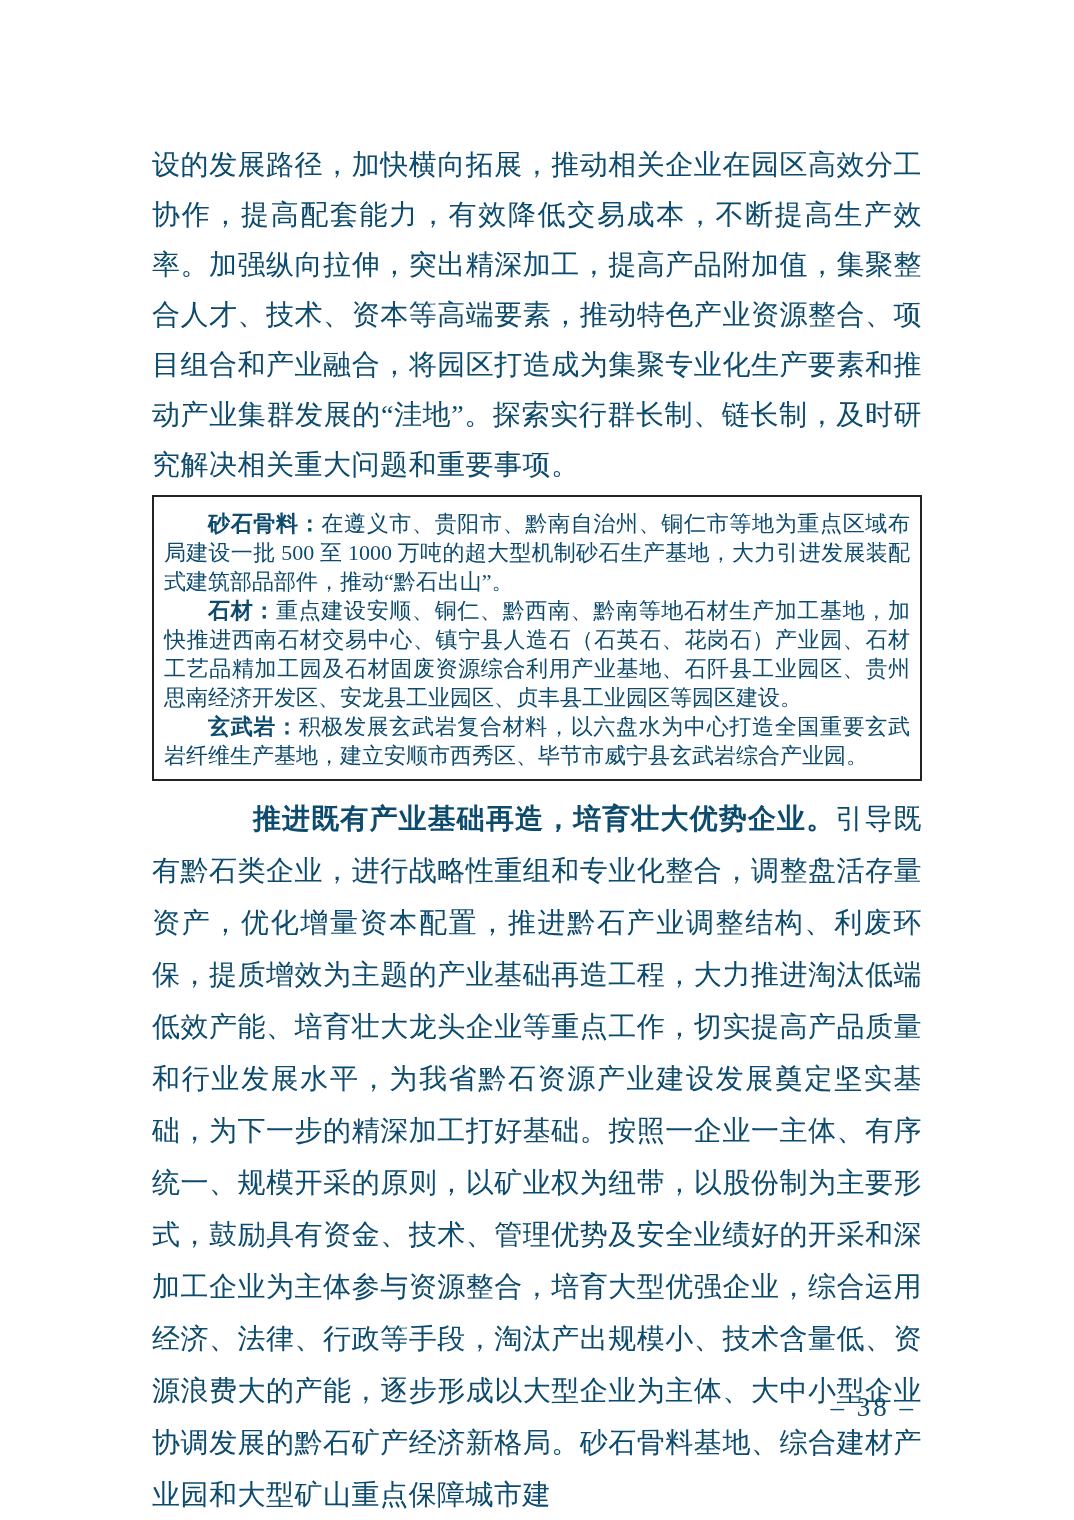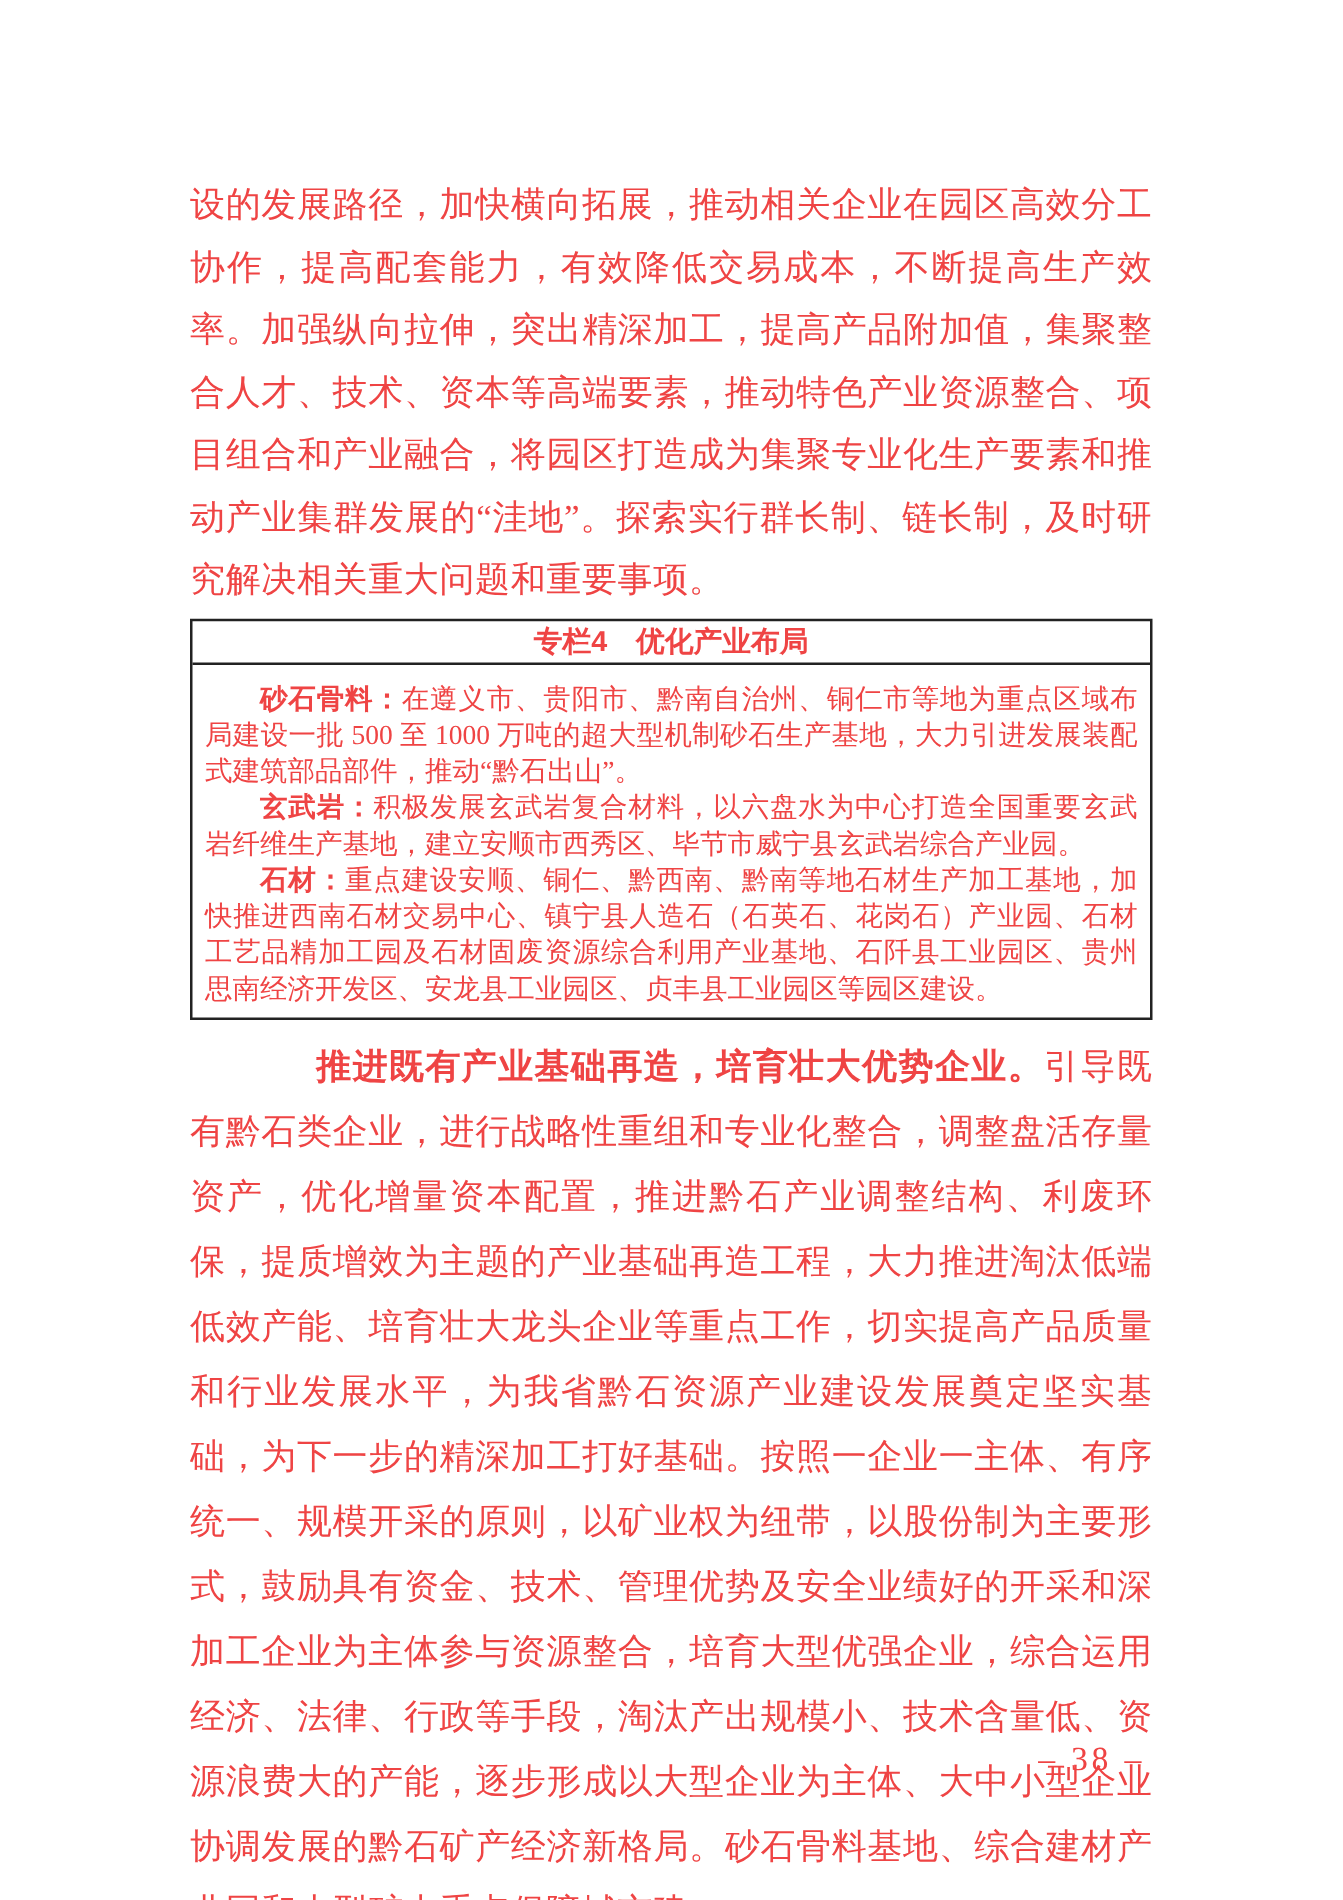--- a/index.html
+++ b/index.html
@@ -5,21 +5,21 @@
   html, body {
     margin: 0;
     padding: 0;
     background: #ffffff;
   }
   .page {
     position: relative;
     width: 1074px;
     height: 1520px;
     background: #ffffff;
-    color: #ef4444;
+    color: #0c4a6e;
     font-family: "Liberation Serif", serif;
     overflow: hidden;
   }
   .content {
     position: absolute;
     left: 152px;
     top: 140px;
     width: 770px;
   }
   .para {
@@ -82,30 +82,29 @@
 </style>
 </head>
 <body>
 
 <div class="page">
   <div class="content">
 
     <p class="para para-first">设的发展路径，加快横向拓展，推动相关企业在园区高效分工协作，提高配套能力，有效降低交易成本，不断提高生产效率。加强纵向拉伸，突出精深加工，提高产品附加值，集聚整合人才、技术、资本等高端要素，推动特色产业资源整合、项目组合和产业融合，将园区打造成为集聚专业化生产要素和推动产业集群发展的“洼地”。探索实行群长制、链长制，及时研究解决相关重大问题和重要事项。</p>
 
     <div class="column-box">
-      <div class="box-header">专栏4　优化产业布局</div>
       <div class="box-body">
         <p class="box-para">
           <span class="box-label">砂石骨料：</span><span>在遵义市、贵阳市、黔南自治州、铜仁市等地为重点区域布局建设一批 500 至 1000 万吨的超大型机制砂石生产基地，大力引进发展装配式建筑部品部件，推动“黔石出山”。</span>
         </p>
         <p class="box-para">
-          <span class="box-label">玄武岩：</span><span>积极发展玄武岩复合材料，以六盘水为中心打造全国重要玄武岩纤维生产基地，建立安顺市西秀区、毕节市威宁县玄武岩综合产业园。</span>
+          <span class="box-label">石材：</span><span>重点建设安顺、铜仁、黔西南、黔南等地石材生产加工基地，加快推进西南石材交易中心、镇宁县人造石（石英石、花岗石）产业园、石材工艺品精加工园及石材固废资源综合利用产业基地、石阡县工业园区、贵州思南经济开发区、安龙县工业园区、贞丰县工业园区等园区建设。</span>
         </p>
         <p class="box-para">
-          <span class="box-label">石材：</span><span>重点建设安顺、铜仁、黔西南、黔南等地石材生产加工基地，加快推进西南石材交易中心、镇宁县人造石（石英石、花岗石）产业园、石材工艺品精加工园及石材固废资源综合利用产业基地、石阡县工业园区、贵州思南经济开发区、安龙县工业园区、贞丰县工业园区等园区建设。</span>
+          <span class="box-label">玄武岩：</span><span>积极发展玄武岩复合材料，以六盘水为中心打造全国重要玄武岩纤维生产基地，建立安顺市西秀区、毕节市威宁县玄武岩综合产业园。</span>
         </p>
       </div>
     </div>
 
     <p class="para para-main">
       <span class="lead">推进既有产业基础再造，培育壮大优势企业。</span><span>引导既有黔石类企业，进行战略性重组和专业化整合，调整盘活存量资产，优化增量资本配置，推进黔石产业调整结构、利废环保，提质增效为主题的产业基础再造工程，大力推进淘汰低端低效产能、培育壮大龙头企业等重点工作，切实提高产品质量和行业发展水平，为我省黔石资源产业建设发展奠定坚实基础，为下一步的精深加工打好基础。按照一企业一主体、有序统一、规模开采的原则，以矿业权为纽带，以股份制为主要形式，鼓励具有资金、技术、管理优势及安全业绩好的开采和深加工企业为主体参与资源整合，培育大型优强企业，综合运用经济、法律、行政等手段，淘汰产出规模小、技术含量低、资源浪费大的产能，逐步形成以大型企业为主体、大中小型企业协调发展的黔石矿产经济新格局。砂石骨料基地、综合建材产业园和大型矿山重点保障城市建</span>
     </p>
 
   </div>
 

